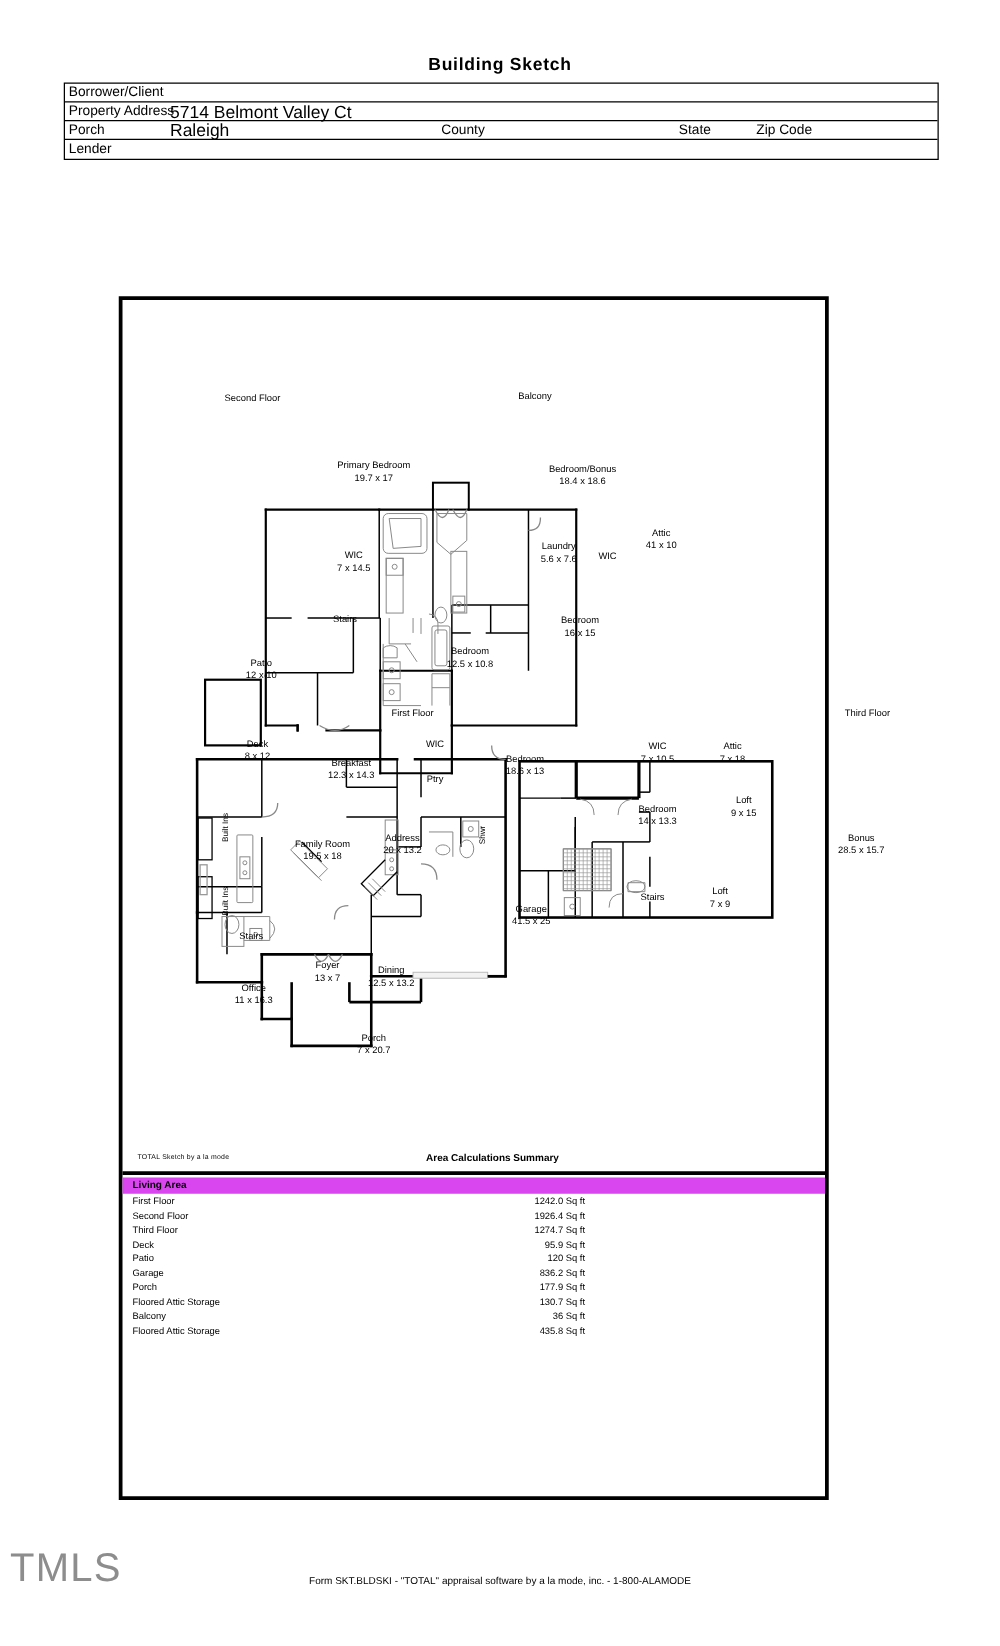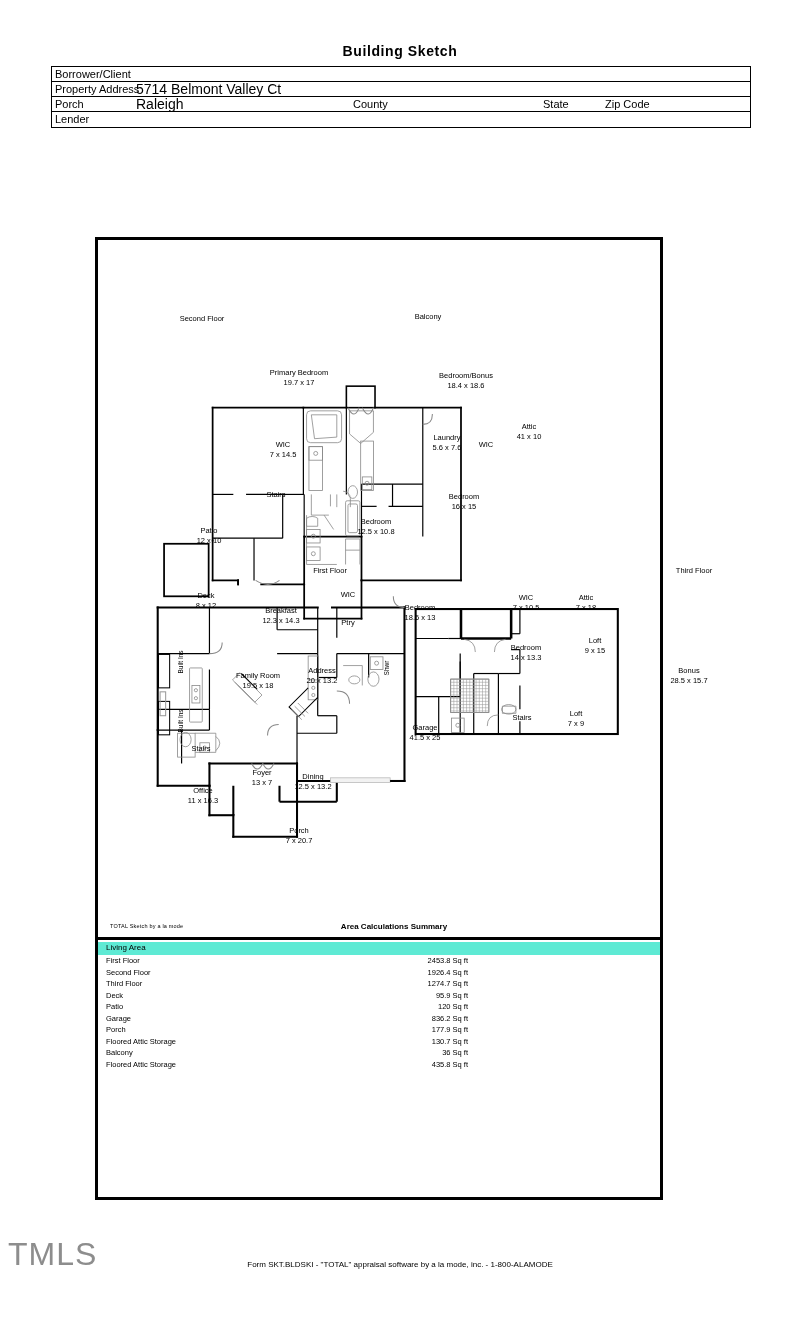--- a/index.html
+++ b/index.html
@@ -116,23 +116,23 @@
     font-weight: bold;
     padding-left: 30px;
   }
   .area-body {
     position: absolute;
     left: 0; right: 0;
     top: 700px;
     padding: 2px 0 0 0;
   }
   .sec-head {
-    background: #5eead4;
+    background: #d946ef;
     font-size: 8px;
-    font-weight: normal;
+    font-weight: bold;
     padding: 1px 0 12px 8px;
     height: 12px;
     line-height: 10px;
   }
   .area-row {
     display: flex;
     height: 11.5px;
     align-items: center;
     font-size: 7.5px;
   }
@@ -556,21 +556,21 @@
     <div class="tsk">TOTAL Sketch by a la mode</div>
     <div class="ttl">Area Calculations Summary</div>
   </div>
 
   <div class="area-body">
 
     <div class="sec-head">Living Area</div>
 
     <div class="area-row">
       <span class="nm">First Floor</span>
-      <span class="vl">2453.8 Sq ft</span>
+      <span class="vl">1242.0 Sq ft</span>
     </div>
     <div class="area-row">
       <span class="nm">Second Floor</span>
       <span class="vl">1926.4 Sq ft</span>
     </div>
     <div class="area-row">
       <span class="nm">Third Floor</span>
       <span class="vl">1274.7 Sq ft</span>
     </div>
 

